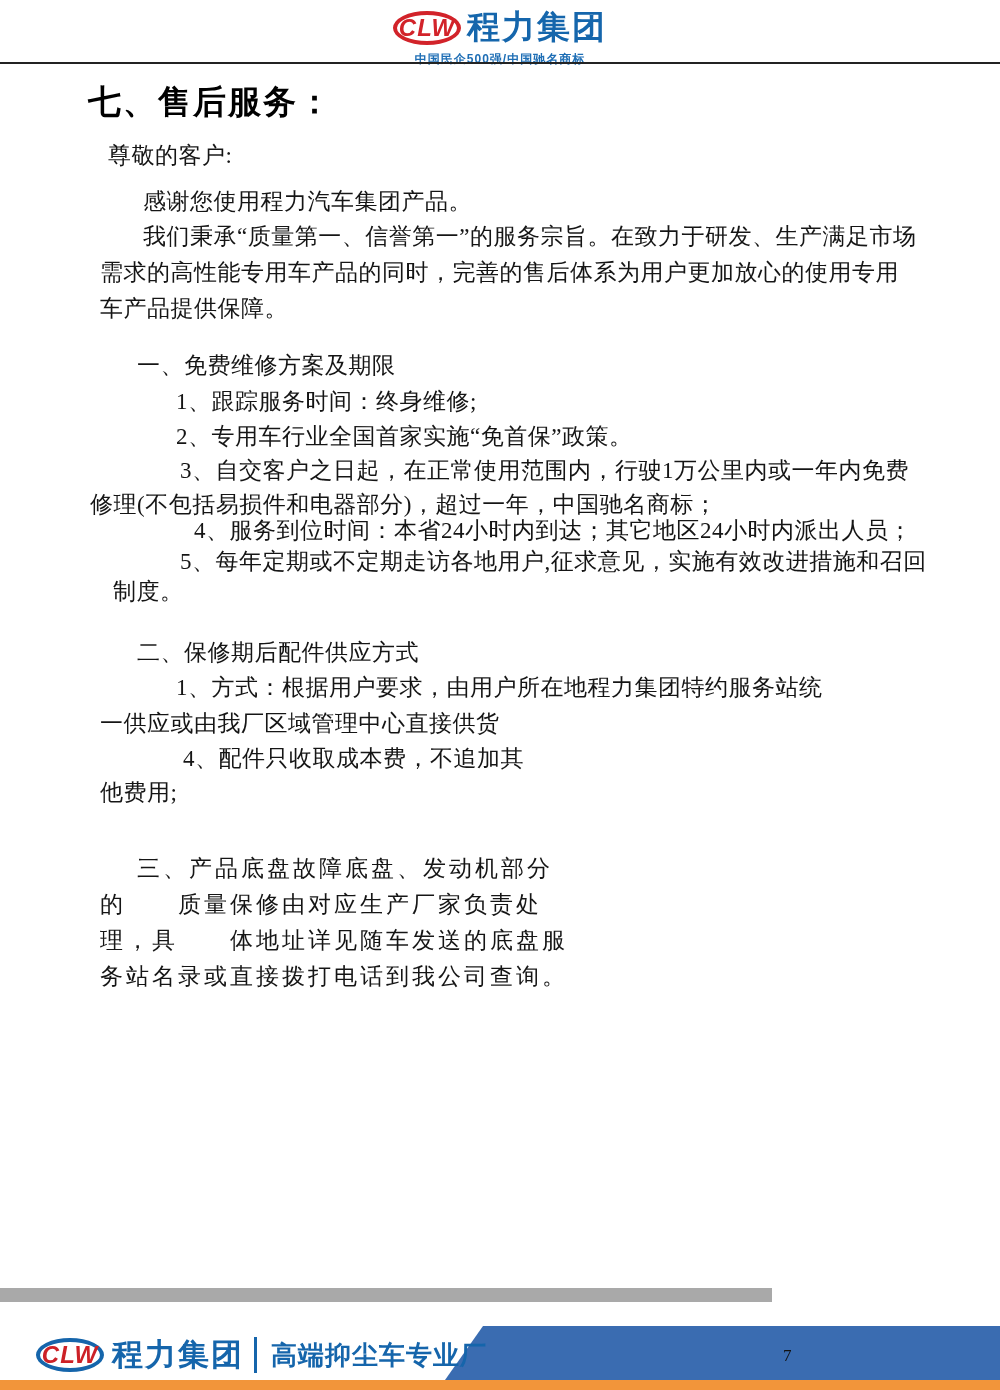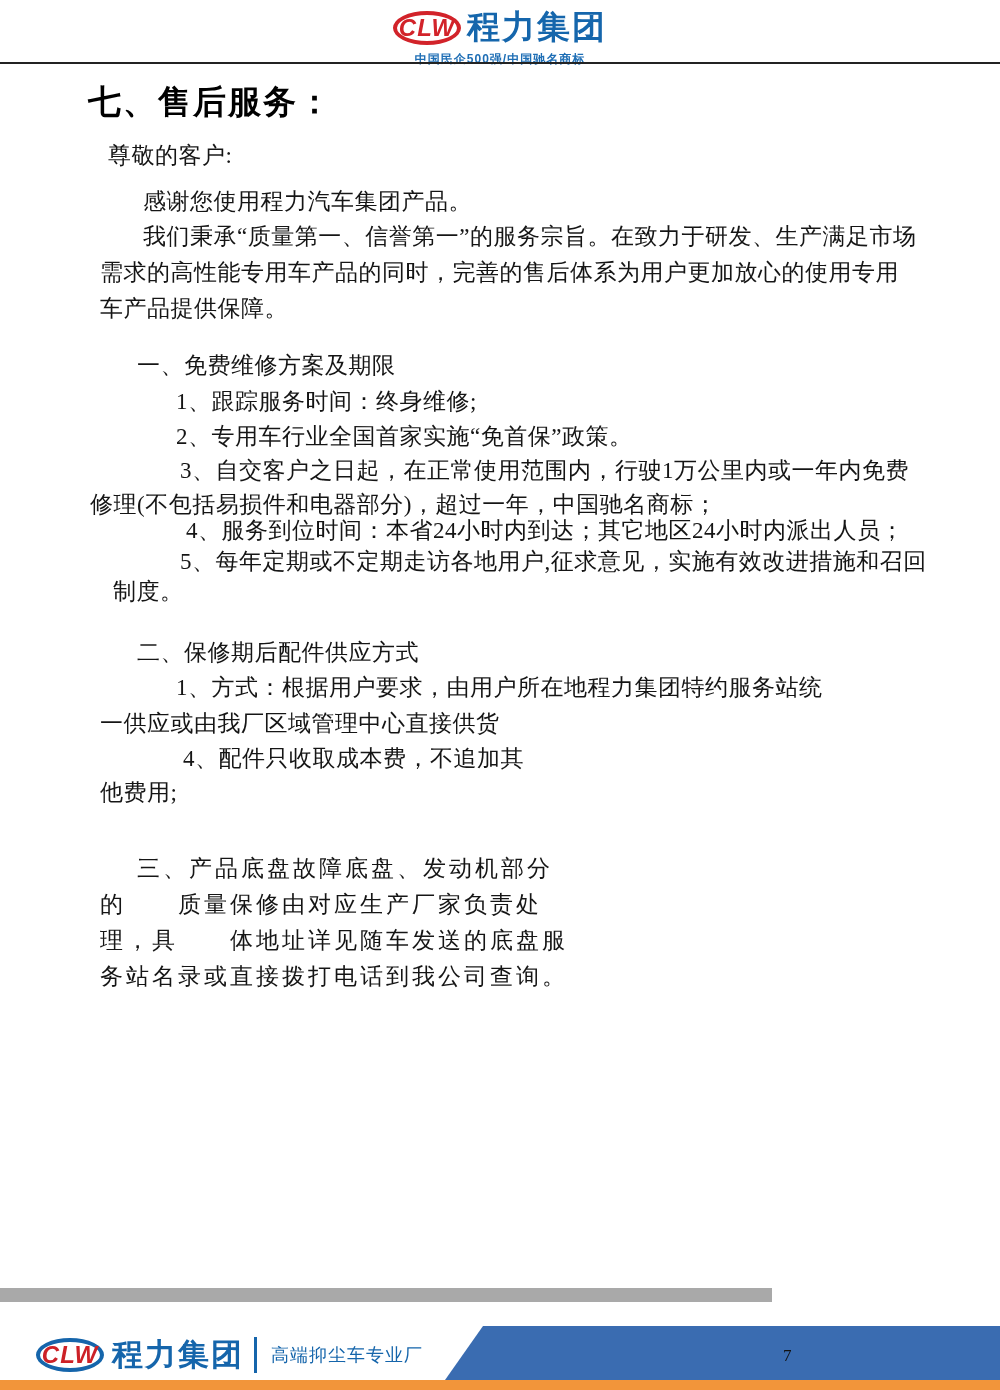--- a/index.html
+++ b/index.html
@@ -26,21 +26,21 @@
   
   .bl { position:absolute; white-space:pre; font-family:"Liberation Serif","DejaVu Serif",serif;
         font-size:23px; color:#151515; letter-spacing:0.5px; }
   .sp { letter-spacing:3px; }
 
   
   .gray-bar { position:absolute; left:0; top:1288px; width:772px; height:14px; background:#a9a9a9; }
   .footer-logo { position:absolute; left:36px; top:1333px; height:44px; display:flex; align-items:center; gap:8px; }
   .brand-bottom { font-size:31px; font-weight:800; color:#1565ab; letter-spacing:2px; }
   .footer-sep { width:3px; height:36px; background:#1565ab; margin:0 6px 0 2px; }
-  .tagline-bottom { font-size:18px; font-weight:normal; color:#1565ab; letter-spacing:1px; }
+  .tagline-bottom { font-size:26px; font-weight:bold; color:#1565ab; letter-spacing:1px; }
   .banner { position:absolute; left:0; top:1326px; width:1000px; height:54px; background:#3a6cb1;
             clip-path:polygon(48.3% 0, 100% 0, 100% 100%, 44.5% 100%); }
   .page-num { position:absolute; left:783px; top:1346px; font-size:17px; color:#111;
               font-family:"Liberation Serif","DejaVu Serif",serif; }
   .orange-bar { position:absolute; left:0; top:1380px; width:1000px; height:10px; background:#f2953a; }
 </style>
 </head>
 <body>
 
 <div class="header">
@@ -57,21 +57,21 @@
 <div class="bl" style="left:100px; top:140px;margin-left:8px;">尊敬的客户:</div>
 <div class="bl" style="left:143px; top:186px;">感谢您使用程力汽车集团产品。</div>
 <div class="bl" style="left:143px; top:221px;">我们秉承“质量第一、信誉第一”的服务宗旨。在致力于研发、生产满足市场</div>
 <div class="bl" style="left:100px; top:257px;">需求的高性能专用车产品的同时，完善的售后体系为用户更加放心的使用专用</div>
 <div class="bl" style="left:100px; top:293px;">车产品提供保障。</div>
 <div class="bl" style="left:137px; top:350px;">一、免费维修方案及期限</div>
 <div class="bl" style="left:176px; top:386px;">1、跟踪服务时间：终身维修;</div>
 <div class="bl" style="left:176px; top:421px;">2、专用车行业全国首家实施“免首保”政策。</div>
 <div class="bl" style="left:180px; top:455px;">3、自交客户之日起，在正常使用范围内，行驶1万公里内或一年内免费</div>
 <div class="bl" style="left:90px;  top:489px;">修理(不包括易损件和电器部分)，超过一年，中国驰名商标；</div>
-<div class="bl" style="left:186px; top:515px;">4、服务到位时间：本省24小时内到达；其它地区24小时内派出人员；</div>
+<div class="bl" style="left:194px; top:515px;">4、服务到位时间：本省24小时内到达；其它地区24小时内派出人员；</div>
 <div class="bl" style="left:180px; top:546px;">5、每年定期或不定期走访各地用户,征求意见，实施有效改进措施和召回</div>
 <div class="bl" style="left:113px; top:576px;">制度。</div>
 <div class="bl" style="left:137px; top:637px;">二、保修期后配件供应方式</div>
 <div class="bl" style="left:176px; top:672px;">1、方式：根据用户要求，由用户所在地程力集团特约服务站统</div>
 <div class="bl" style="left:100px; top:708px;">一供应或由我厂区域管理中心直接供货</div>
 <div class="bl" style="left:183px; top:743px;">4、配件只收取成本费，不追加其</div>
 <div class="bl" style="left:100px; top:777px;">他费用;</div>
 <div class="bl sp" style="left:137px; top:853px;">三、产品底盘故障底盘、发动机部分</div>
 <div class="bl sp" style="left:100px; top:889px;">的　　质量保修由对应生产厂家负责处</div>
 <div class="bl sp" style="left:100px; top:925px;">理，具　　体地址详见随车发送的底盘服</div>

